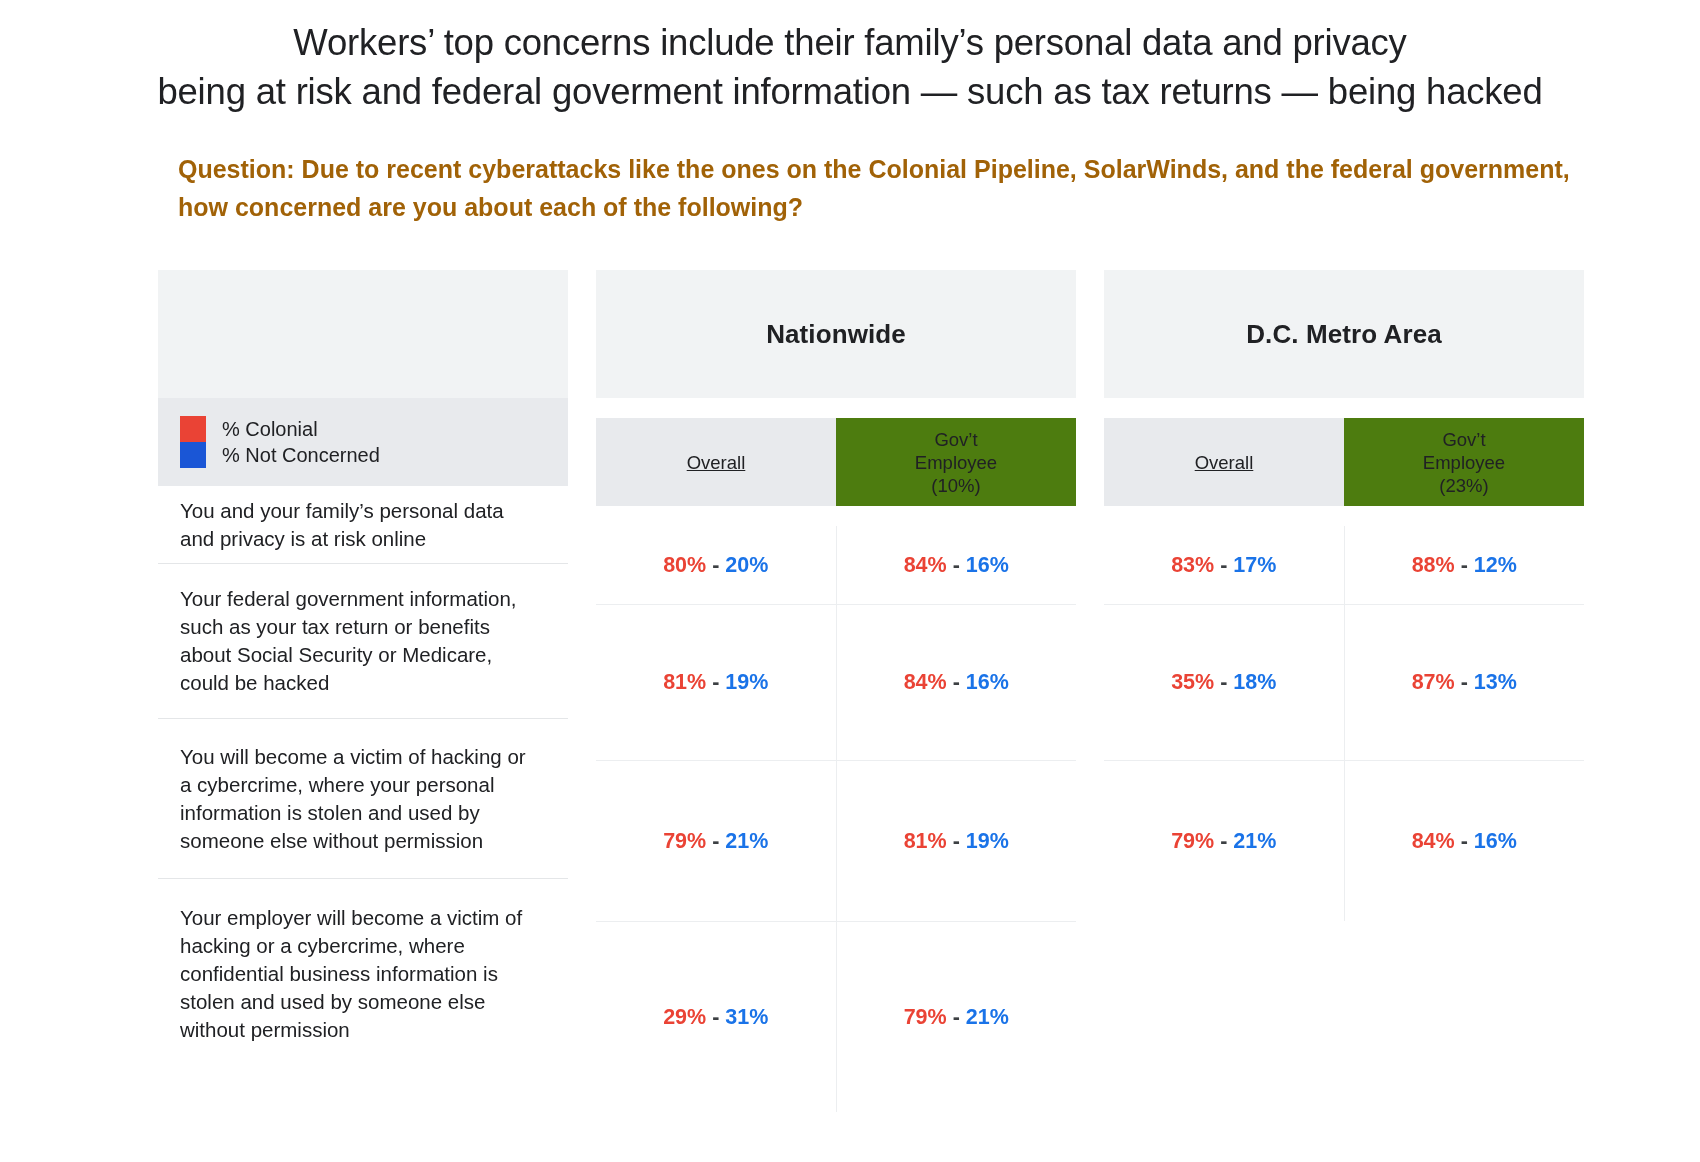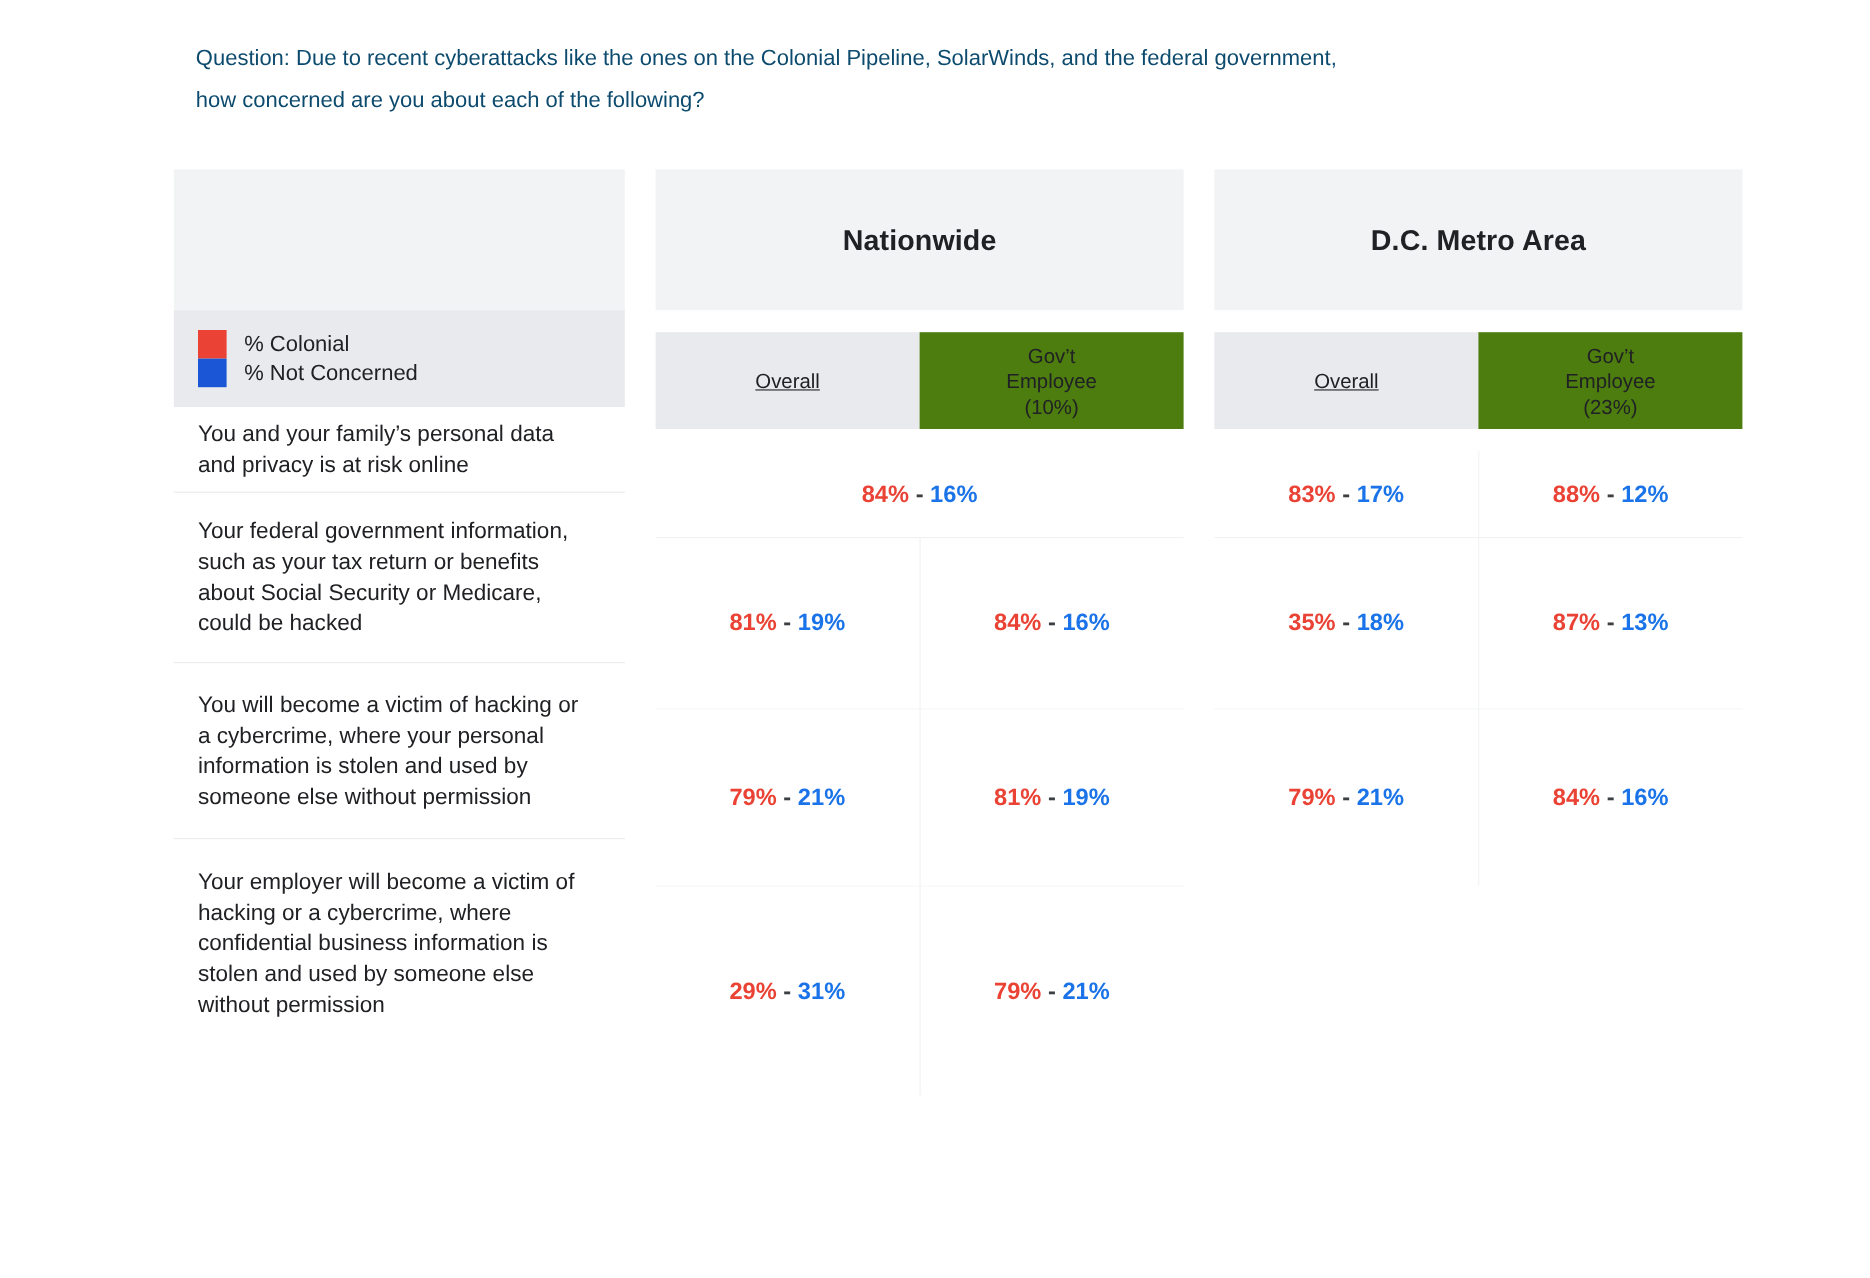--- a/index.html
+++ b/index.html
@@ -35,24 +35,24 @@
     white-space: nowrap;
   }
 
   
   .question-block {
     margin-top: 34px;
     padding-left: 178px;
     padding-right: 120px;
   }
   .question-line {
-    font-size: 20px;
-    font-weight: 400;
+    font-size: 25px;
+    font-weight: 700;
     line-height: 38px;
-    color: #0c4a6e;
+    color: #a16207;
     white-space: nowrap;
   }
 
   
   .table-wrap {
     margin-top: 44px;
     padding-left: 158px;
     display: flex;
     align-items: flex-start;
   }
@@ -177,20 +177,24 @@
   .h1 { height: 78px; }
   .h2 { height: 155px; }
   .h3 { height: 160px; }
   .h4 { height: 190px; }
 </style>
 </head>
 <body>
 
 <div class="page">
 
+  <div class="title-block">
+    <div class="title-line">Workers’ top concerns include their family’s personal data and privacy</div>
+    <div class="title-line">being at risk and federal goverment information — such as tax returns —  being hacked</div>
+  </div>
 
   <div class="question-block">
     <div class="question-line">Question: Due to recent cyberattacks like the ones on the Colonial Pipeline, SolarWinds, and the federal government,</div>
     <div class="question-line">how concerned are you about each of the following?</div>
   </div>
 
   <div class="table-wrap">
 
     <div class="panel panel-labels">
       <div class="labels-title"></div>
@@ -228,20 +232,23 @@
       <div class="grp-title">Nationwide</div>
 
       <div class="subhead-row">
         <div class="subhead-cell plain">Overall</div>
         <div class="subhead-cell shaded">Gov’t<br>Employee<br>(10%)</div>
       </div>
 
       <div class="body-col">
         <div class="value-row h1">
           <div class="value-cell">
+            <span class="value-text"><span class="v-concerned">80%</span> <span class="v-dash">-</span> <span class="v-not">20%</span></span>
+          </div>
+          <div class="value-cell">
             <span class="value-text"><span class="v-concerned">84%</span> <span class="v-dash">-</span> <span class="v-not">16%</span></span>
           </div>
         </div>
         <div class="value-row h2">
           <div class="value-cell">
             <span class="value-text"><span class="v-concerned">81%</span> <span class="v-dash">-</span> <span class="v-not">19%</span></span>
           </div>
           <div class="value-cell">
             <span class="value-text"><span class="v-concerned">84%</span> <span class="v-dash">-</span> <span class="v-not">16%</span></span>
           </div>

